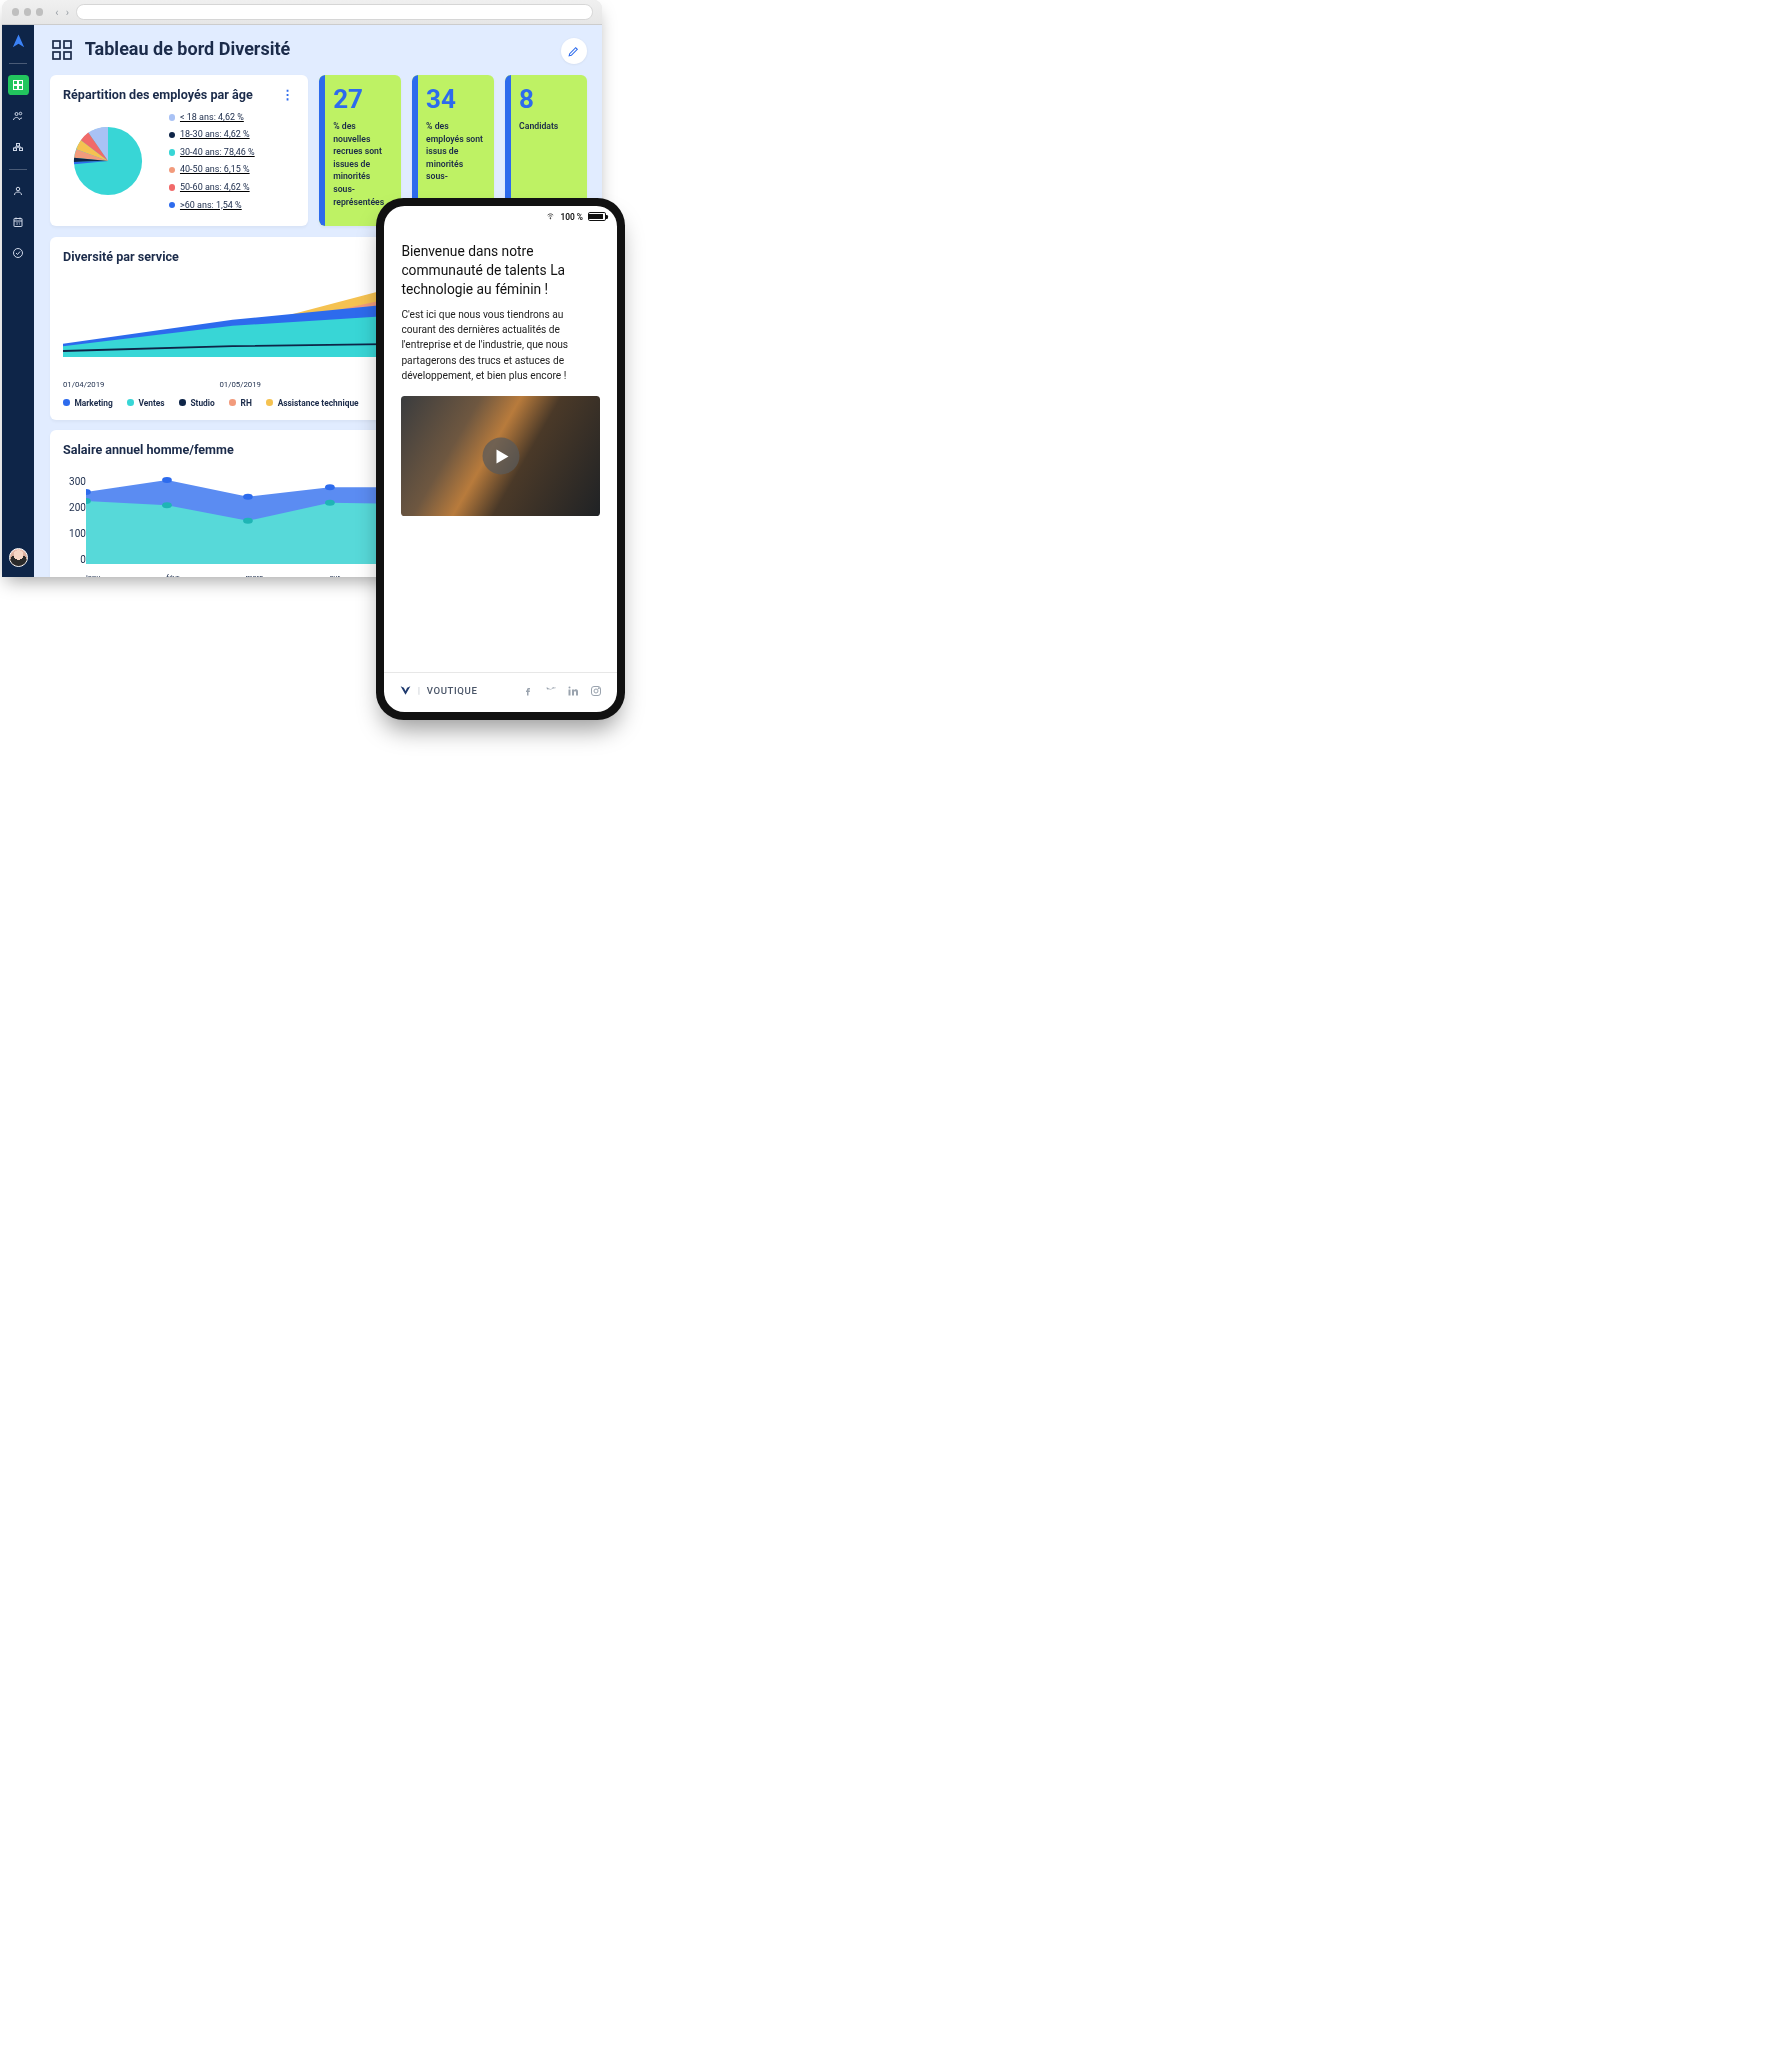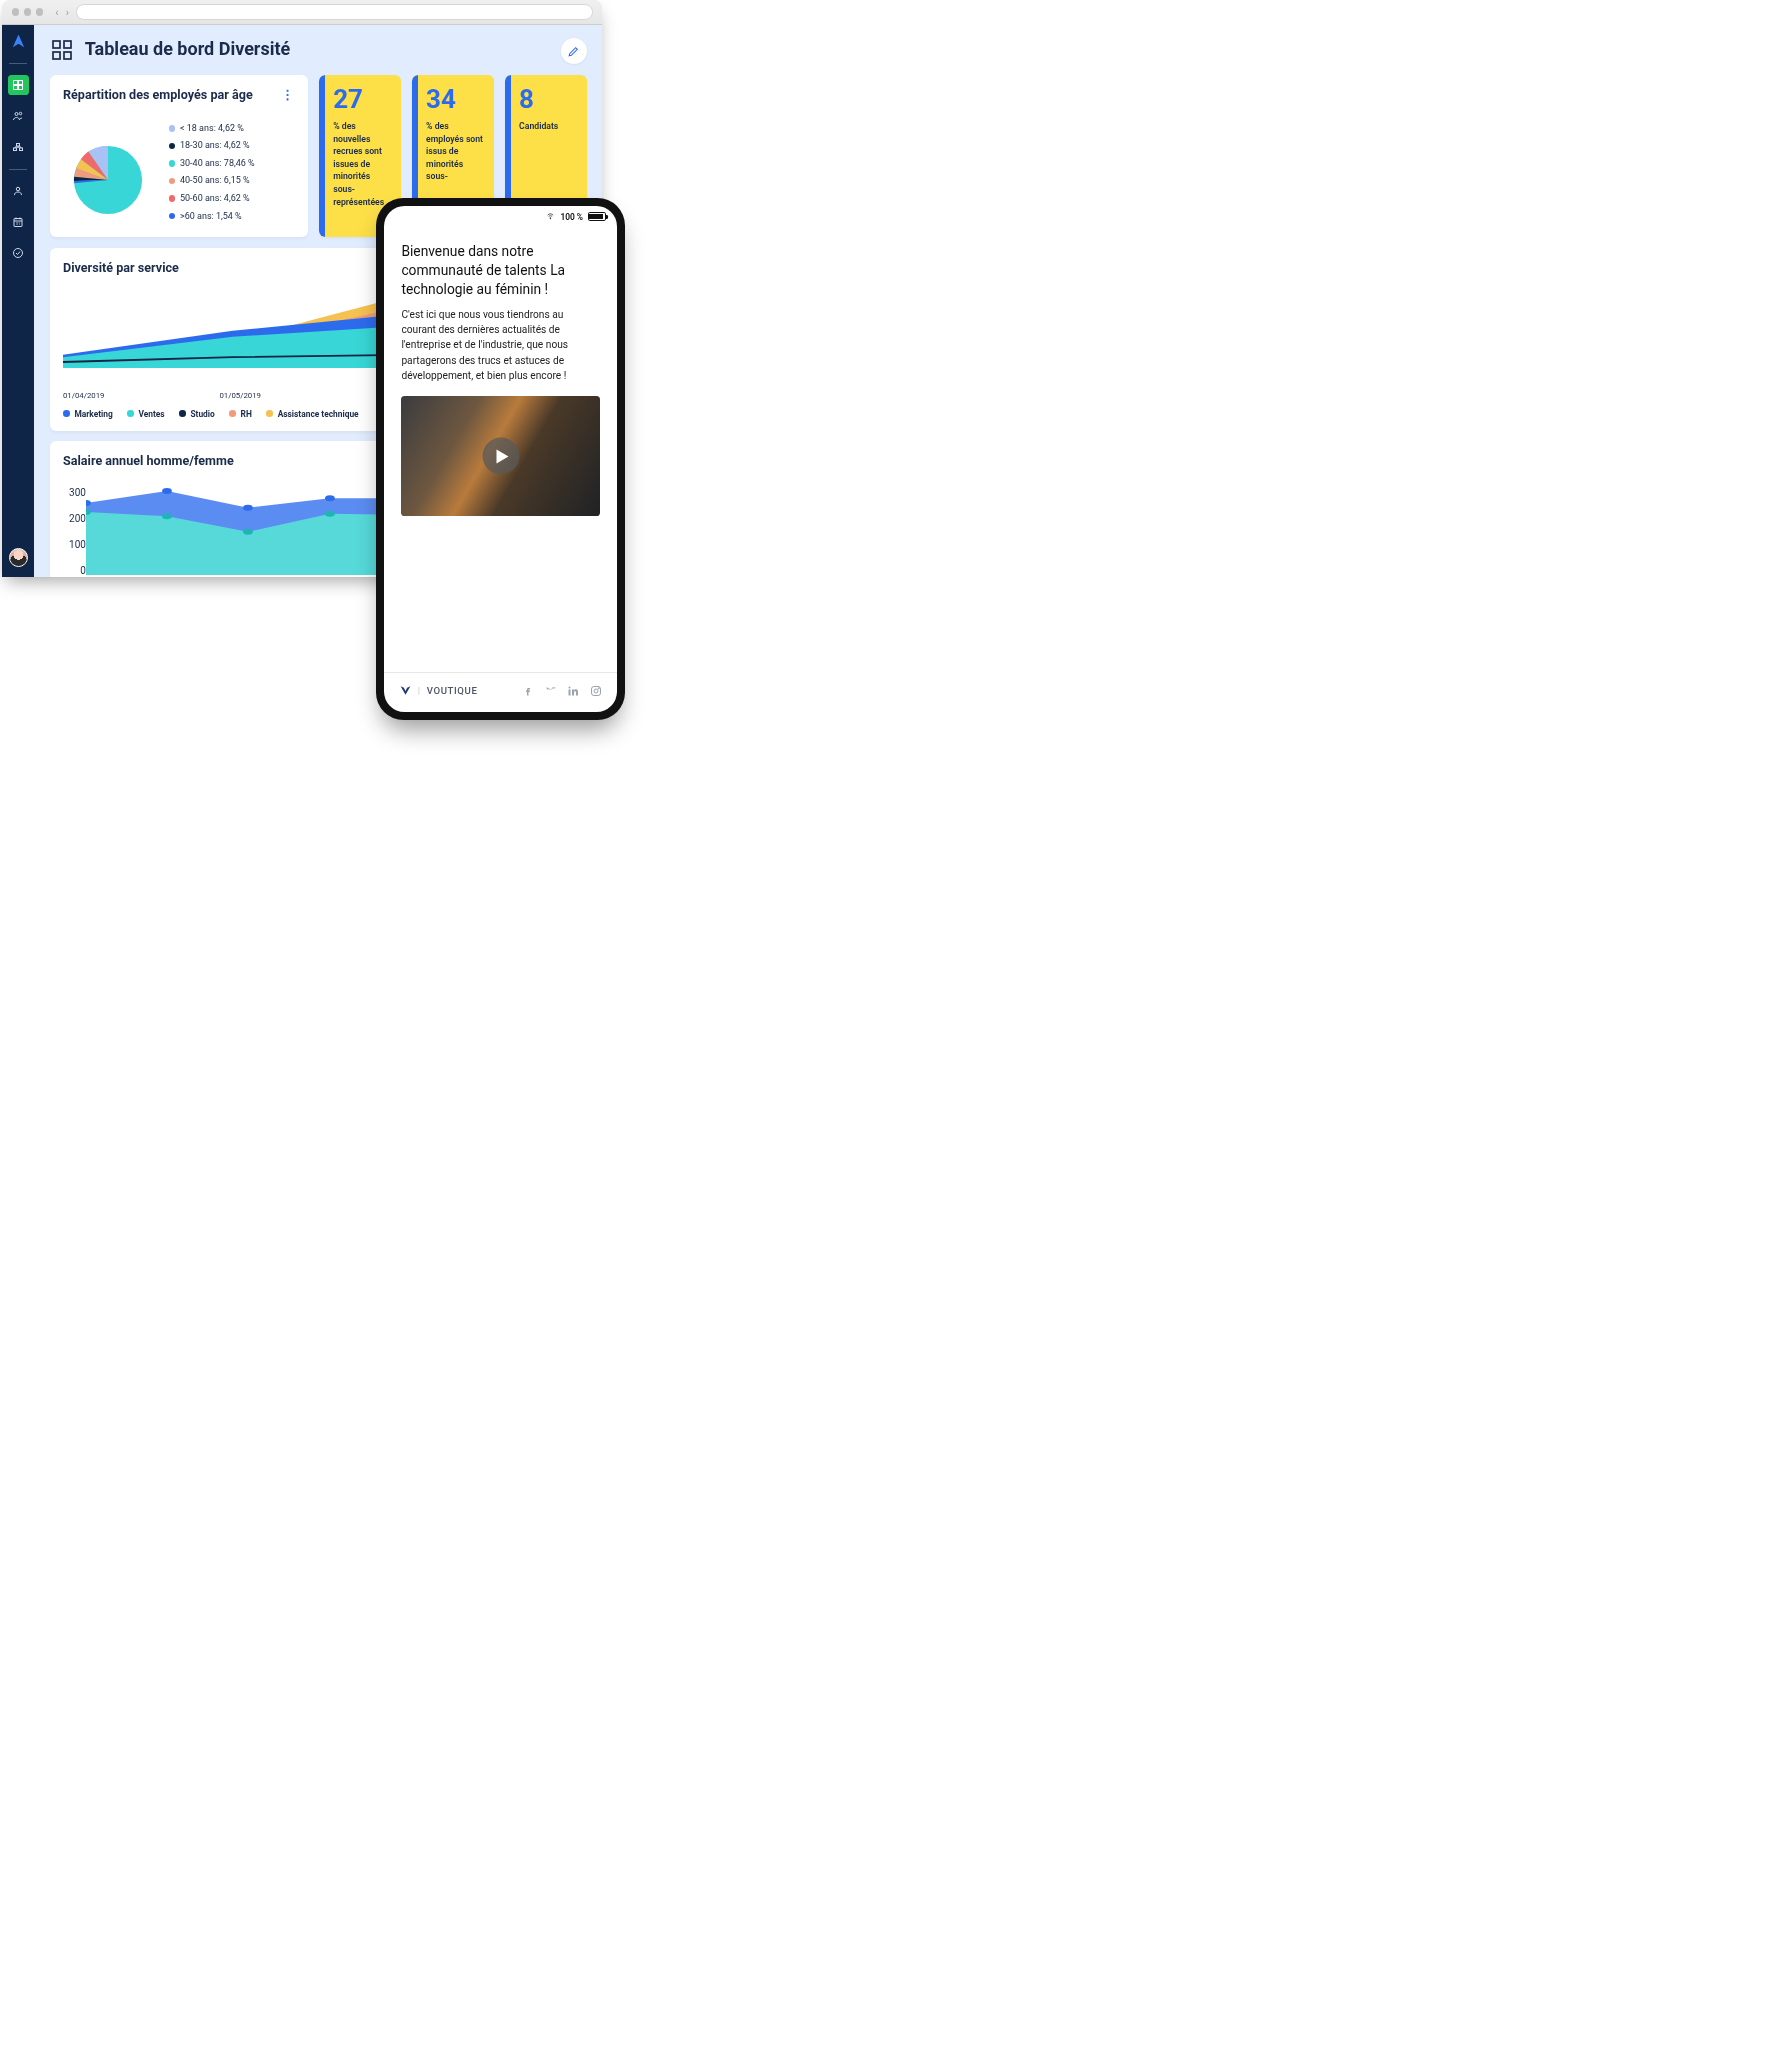--- a/index.html
+++ b/index.html
@@ -65,26 +65,26 @@
   .edit-btn { margin-left:auto; width:26px;height:26px;border-radius:50%;background:#fff;display:flex;align-items:center;justify-content:center;color:#2d6bed;cursor:pointer;box-shadow:0 0.6px 2.4px rgba(0,0,0,.08); }
   .edit-btn svg{width:13px;height:13px;}
   .row1 { display:flex; gap:10.8px; }
   .card {
     background:#fff;border-radius:6px;padding:12px 13px;
     box-shadow:0 1.2px 3px rgba(0,0,0,.04);
   }
   .card-title { font-size:12.6px;font-weight:700;color:#1b2b4a;display:flex;align-items:center;gap:6px; }
   .card-menu { margin-left:auto;color:#2d6bed;letter-spacing:1.2px;font-weight:800;cursor:pointer; }
   .pie-card { flex:0 0 258px; }
-  .pie-body{display:flex;gap:15.6px;margin-top:18px;align-items:flex-end;}
+  .pie-body{display:flex;gap:15.6px;margin-top:7px;align-items:center;text-decoration:underline;}
   .pie-legend{font-size:9px;line-height:1.95;color:#1b2b4a;}
   .pie-legend .dot{display:inline-block;width:6.6px;height:6.6px;border-radius:50%;margin-right:4.8px;vertical-align:middle;}
   .stat-cards{flex:1;display:flex;gap:10.8px;min-width:0;}
   .stat{
-    flex:1;background:#fde047;border-radius:6px;position:relative;overflow:hidden;padding:10.8px 9.6px 10.8px 14.4px;
+    flex:1;background:#bef264;border-radius:6px;position:relative;overflow:hidden;padding:10.8px 9.6px 10.8px 14.4px;
     box-shadow:0 1.2px 3px rgba(0,0,0,.04);
   }
   .stat::before{content:"";position:absolute;left:0;top:0;bottom:0;width:6px;background:#2d6bed;border-radius:6px 0 0 6px;}
   .stat-num{font-size:26px;font-weight:700;color:#2d6bed;line-height:1;}
   .stat-label{font-size:8.7px;font-weight:600;color:#1b2b4a;margin-top:8.4px;line-height:1.45;}
   .wide-card .chart-box{height:102px;position:relative;margin-top:9.6px;}
   .axis-labels{display:flex;justify-content:space-between;font-size:7.8px;color:#1b2b4a;margin-top:4.8px;text-align:center;}
   .legend-row{display:flex;gap:14.4px;font-size:8.4px;color:#1b2b4a;margin-top:8.4px;flex-wrap:wrap;}
   .legend-row span{display:flex;align-items:center;gap:4.8px;font-weight:bold;}
   .legend-row .dot{width:6.6px;height:6.6px;border-radius:50%;}

